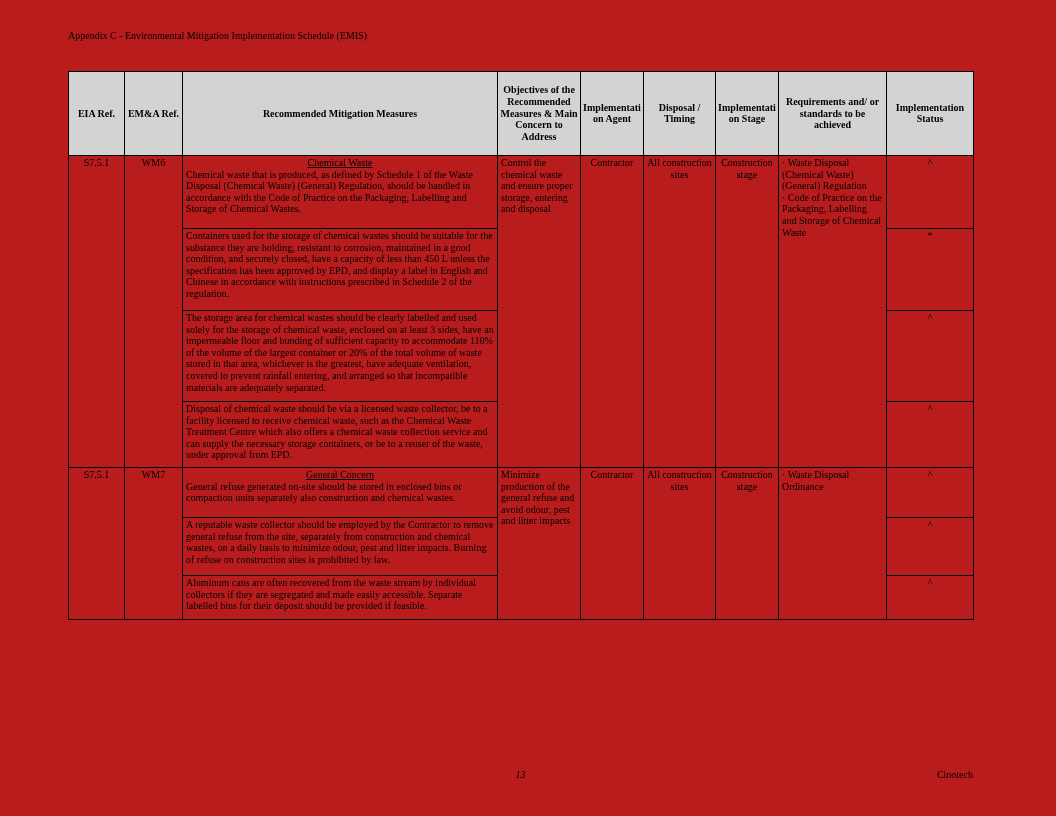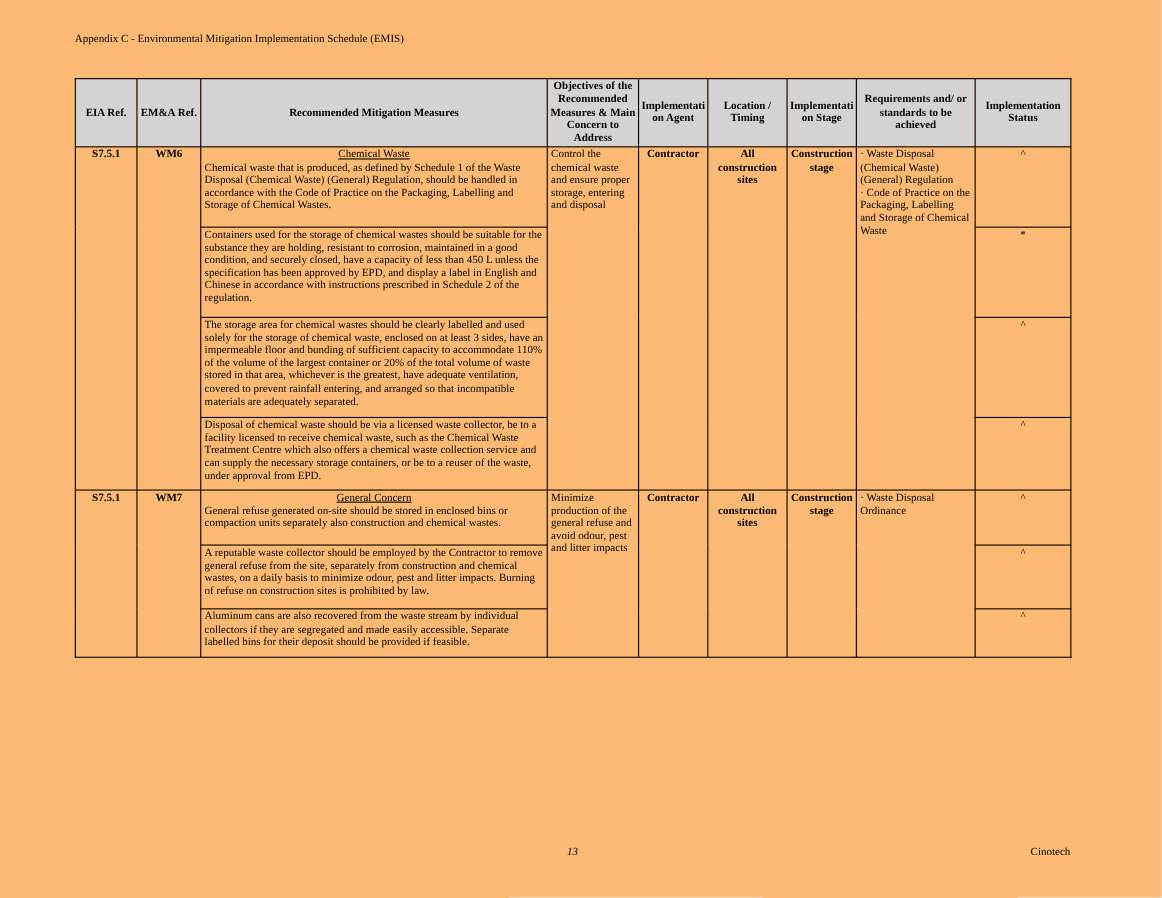--- a/index.html
+++ b/index.html
@@ -1,20 +1,20 @@
 <!DOCTYPE html>
 <html><head>
 <meta charset="utf-8">
 <style>
   * { margin:0; padding:0; box-sizing:border-box; }
   html,body { background:#e8e8e8; }
   .page {
     position:relative;
     width:1056px; height:816px;
-    background:#fdba74;
+    background:#b91c1c;
     font-family:"Liberation Serif","DejaVu Serif",serif;
     color:#000;
     overflow:hidden;
   }
   .doc-title {
     position:absolute; left:68px; top:30px;
     font-size:10px; line-height:12px;
   }
   table.emis {
     position:absolute; left:68px; top:71px;
@@ -27,27 +27,27 @@
     vertical-align:top;
     overflow:hidden;
   }
   table.emis th {
     background:#d3d3d3;
     font-weight:bold;
     text-align:center;
     vertical-align:middle;
     white-space:pre-line;
     line-height:11.8px;
-    padding:1px 2px;
+    padding:12px 2px;
   }
   table.emis td {
     line-height:11.6px;
     padding:1px 3px 2px 3px;
   }
-  td.center { text-align:center;font-weight:bold; }
+  td.center { text-align:center; }
   td.req { white-space:pre-line; padding-right:2px; }
   .measure-heading { text-decoration:underline;text-align:center; }
   td.status { text-align:center; font-size:10px; line-height:10px; padding-top:3px; }
   tr.hdr   { height:60px; }
   tr.r0a { height:73px; } tr.r0b { height:82px; } tr.r0c { height:91px; } tr.r0d { height:66px; }
   tr.r1a { height:50px; } tr.r1b { height:58px; } tr.r1c { height:44px; }
   .footer-page {
     position:absolute; left:68px; top:769px; width:905px;
     text-align:center; font-size:10px;font-style:italic;
   }
@@ -80,21 +80,21 @@
         <th>EIA Ref.</th>
         <th>EM&amp;A Ref.</th>
         <th>Recommended Mitigation Measures</th>
         <th>Objectives of the
 Recommended
 Measures &amp; Main
 Concern to
 Address</th>
         <th>Implementati
 on Agent</th>
-        <th>Location /
+        <th>Disposal /
 Timing</th>
         <th>Implementati
 on Stage</th>
         <th>Requirements and/ or
 standards to be
 achieved</th>
         <th>Implementation
 Status</th>
       </tr>
     </thead>
@@ -149,21 +149,21 @@
         <td class="status">^</td>
       </tr>
       <tr class="r1b">
         <td>
           <div>A reputable waste collector should be employed by the Contractor to remove general refuse from the site, separately from construction and chemical wastes, on a daily basis to minimize odour, pest and litter impacts.  Burning of refuse on construction sites is prohibited by law.</div>
         </td>
         <td class="status">^</td>
       </tr>
       <tr class="r1c">
         <td>
-          <div>Aluminum cans are also recovered from the waste stream by individual collectors if they are segregated and made easily accessible.  Separate labelled bins for their deposit should be provided if feasible.</div>
+          <div>Aluminum cans are often recovered from the waste stream by individual collectors if they are segregated and made easily accessible.  Separate labelled bins for their deposit should be provided if feasible.</div>
         </td>
         <td class="status">^</td>
       </tr>
     </tbody>
   </table>
 
   <div class="footer-page">13</div>
   <div class="footer-company">Cinotech</div>
 
 </div>

